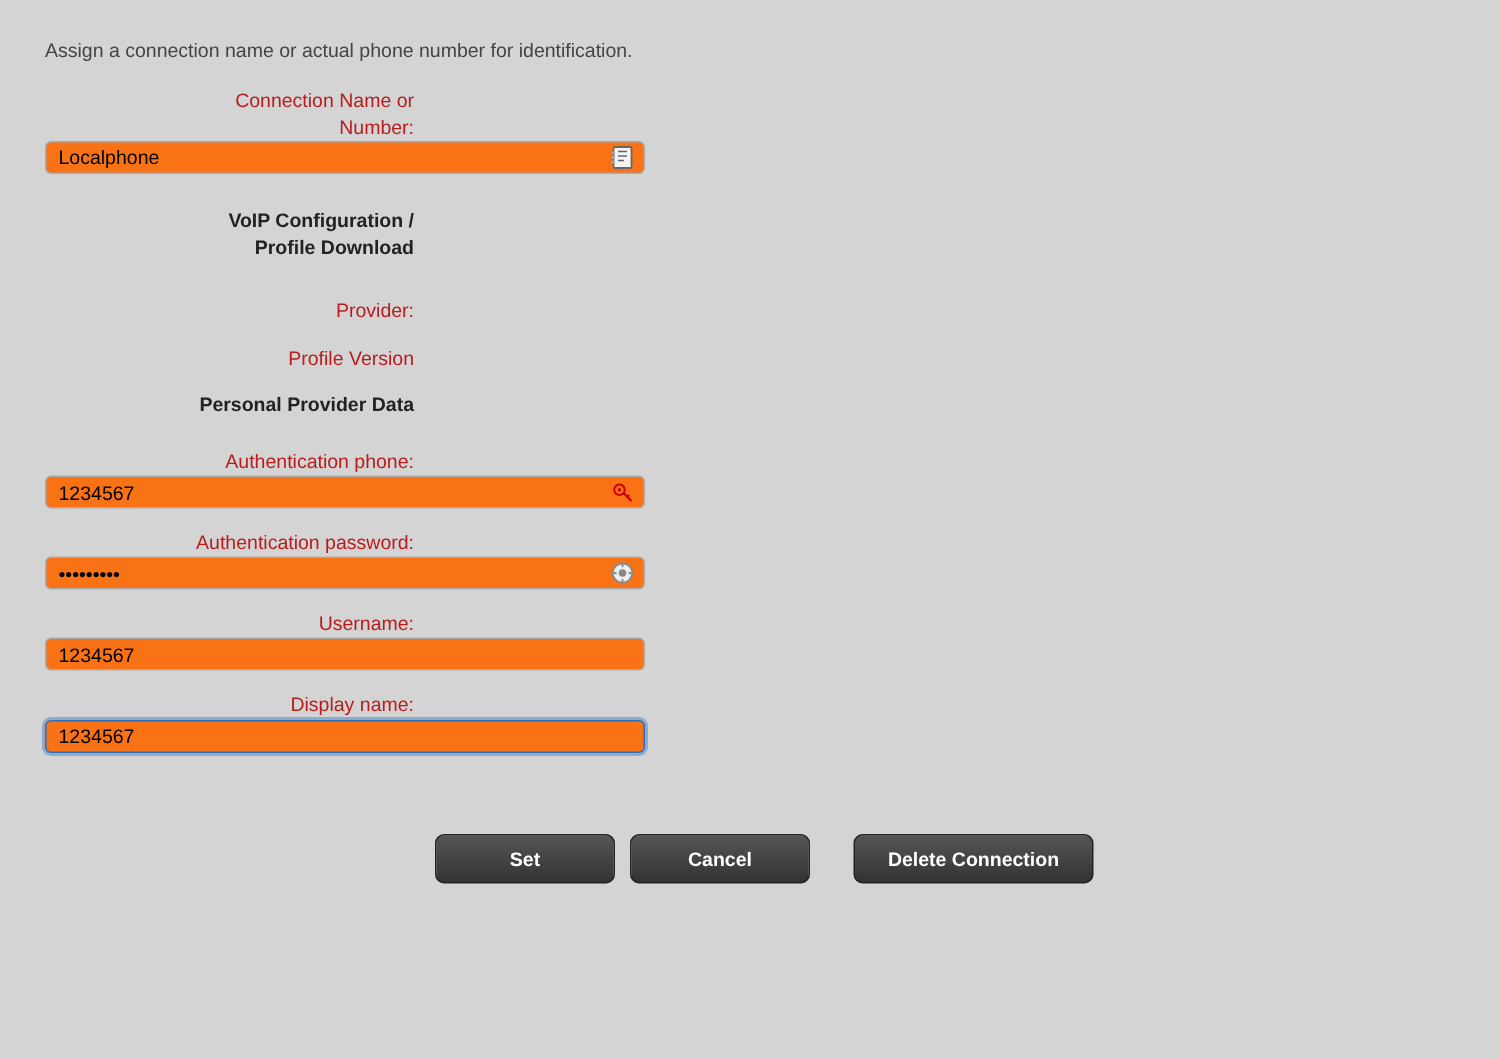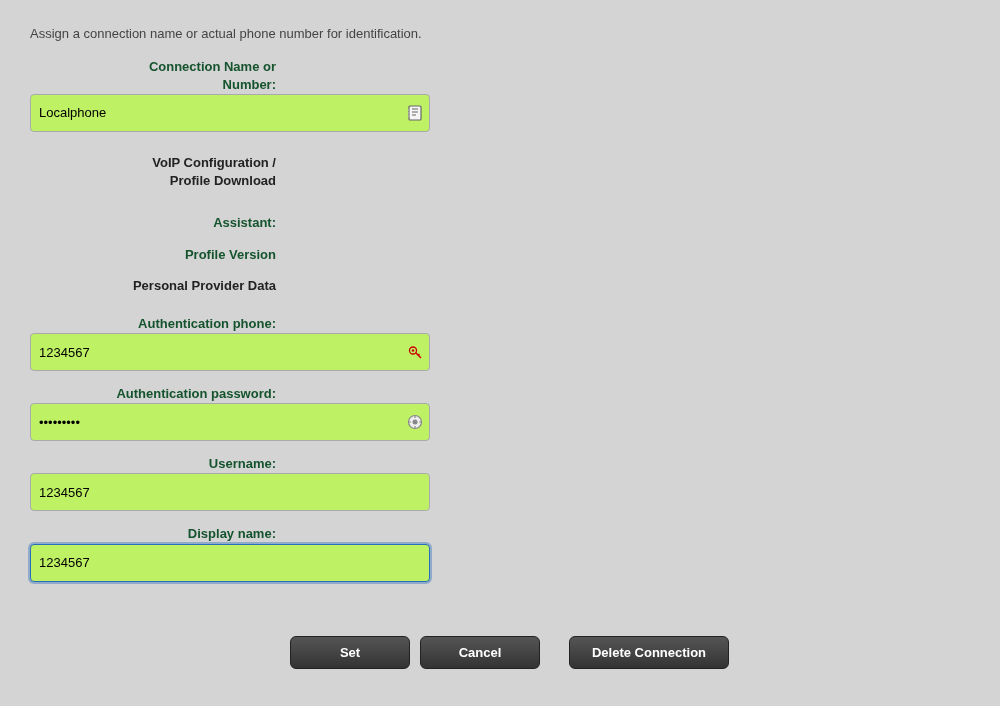--- a/index.html
+++ b/index.html
@@ -38,24 +38,23 @@
       margin-bottom: 10px;
       flex-direction: column;
     }
 
     .label-col {
       width: 260px;
       min-width: 260px;
       text-align: right;
       padding-right: 14px;
       padding-top: 4px;
-      color: #14532d;
+      color: #b91c1c;
       font-size: 13px;
       line-height: 1.4;
-      font-weight: bold;
     }
 
     .label-col.bold {
       font-weight: bold;
       color: #222;
     }
 
     .field-col {
       flex: 1;
       display: flex;
@@ -64,24 +63,24 @@
 
     .description-text {
       font-size: 13px;
       color: #444;
       line-height: 1.5;
       max-width: 460px;
     }
 
     .text-input {
       width: 400px;
-      height: 38px;
+      height: 22px;
       border: 1px solid #aaa;
       border-radius: 4px;
-      background: #bef264;
+      background: #f97316;
       padding: 2px 8px;
       font-size: 13px;
       outline: none;
     }
 
     .input-wrapper {
       position: relative;
       display: inline-flex;
       align-items: center;
     }
@@ -201,21 +200,21 @@
 
     <div class="form-row section-separator" style="margin-top:8px; margin-bottom:10px;">
       <div class="label-col bold">
         VoIP Configuration /<br>Profile Download
       </div>
       <div class="field-col"></div>
     </div>
 
 
     <div class="form-row" style="margin-top:10px;">
-      <div class="label-col">Assistant:</div>
+      <div class="label-col">Provider:</div>
     </div>
 
     <div class="form-row profile-version-row">
       <div class="label-col">Profile Version</div>
       <div class="field-col"></div>
     </div>
 
     <div class="form-row">
       <div class="label-col bold">Personal Provider Data</div>
       <div class="field-col"></div>

